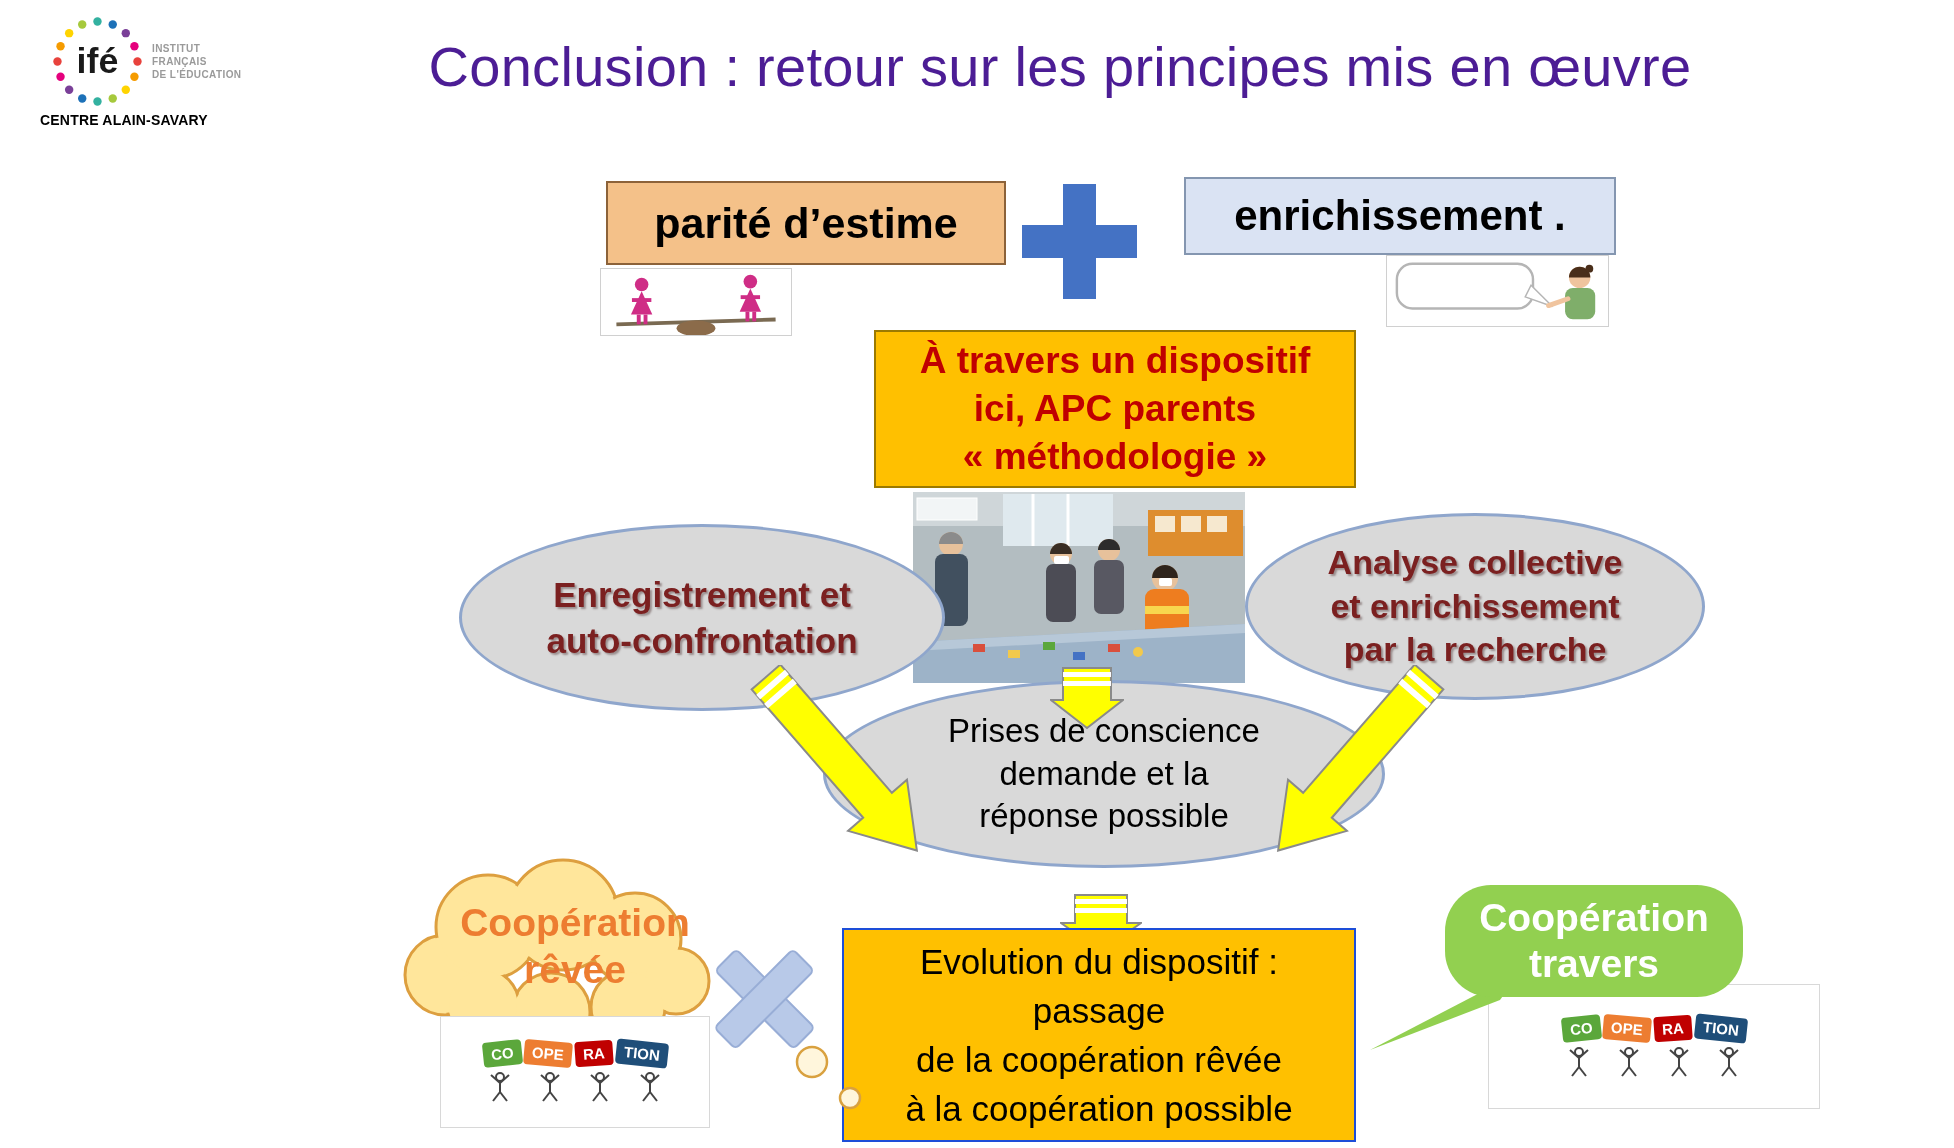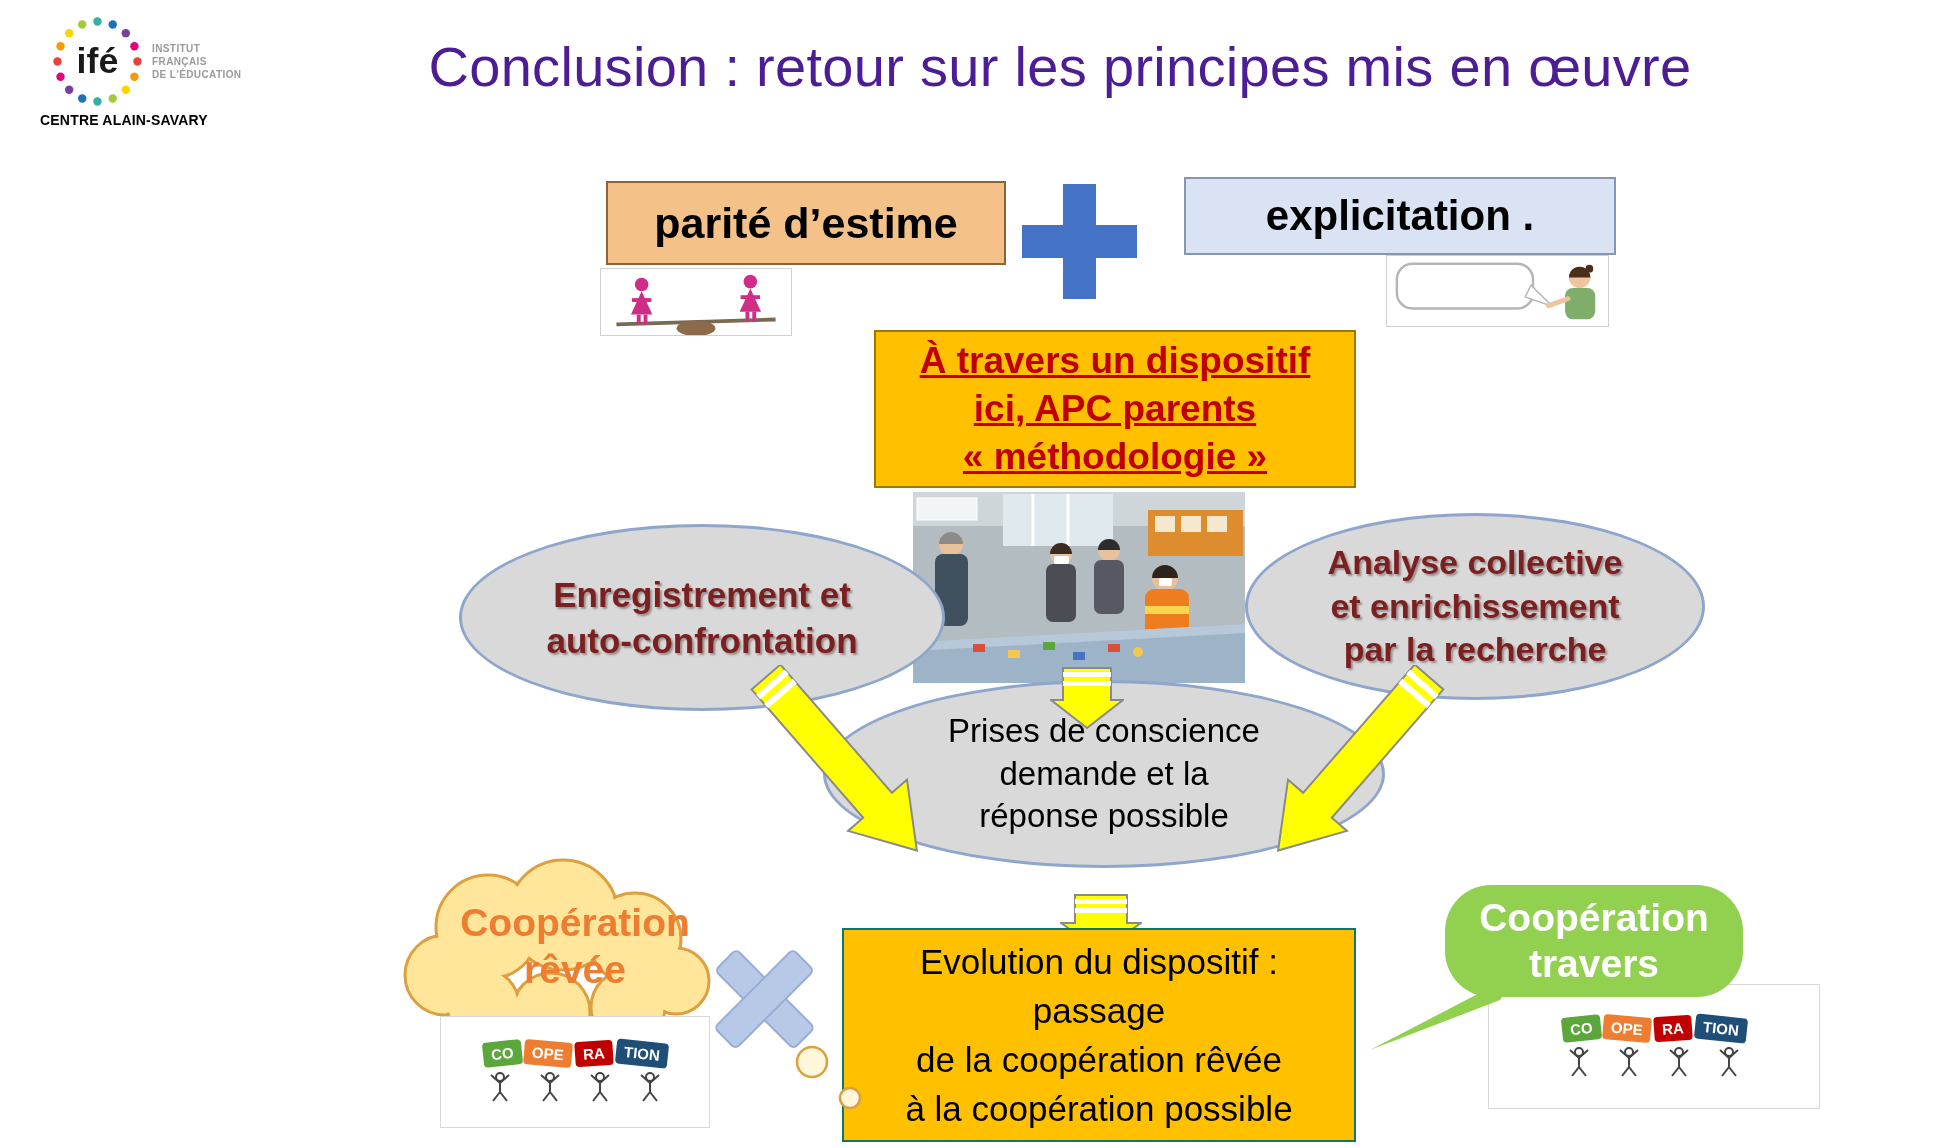--- a/index.html
+++ b/index.html
@@ -24,35 +24,35 @@
     color:#000; letter-spacing:0.2px; }
 
   
   .parity-box { left:600px; top:181px; width:400px; height:84px; background:#f4c189;
     border:2px solid #8c6239; font-size:43px; font-weight:700; color:#000; }
   .explicitation-box { left:1178px; top:177px; width:432px; height:78px; background:#dae3f3;
     border:2px solid #8496b0; font-size:42px; font-weight:600; color:#000; }
   .img-frame { background:#ffffff; border:1px solid #d0d0d0; }
 
   .dispositif-box { left:868px; top:330px; width:482px; height:158px; background:#ffc000;
-    border:2px solid #9c7a00; color:#c00000; font-weight:700; font-size:37px; line-height:1.3;text-decoration:underline; }
+    border:2px solid #9c7a00; color:#c00000; font-weight:700; font-size:37px; line-height:1.3; }
 
   .ellipse { background:#d9d9d9; border:3px solid #8fa6cc; border-radius:50%; }
   .ellipse-left  { left:453px;  top:524px; width:486px; height:187px; color:#7b2020; font-weight:700;
     font-size:35px; line-height:1.3; text-shadow:2px 2px 2px rgba(60,30,30,0.4); }
   .ellipse-right { left:1239px; top:513px; width:460px; height:187px; color:#7b2020; font-weight:700;
     font-size:34px; line-height:1.28; text-shadow:2px 2px 2px rgba(60,30,30,0.4); }
   .ellipse-center{ left:817px;  top:680px; width:562px; height:188px; color:#000; font-weight:400;
     font-size:33px; line-height:1.3; }
 
   .cloud-text { left:425px; top:900px; width:300px; text-align:center; font-size:39px;
     font-weight:700; color:#ed7d31; line-height:1.2; }
 
   .evolution-box { left:836px; top:928px; width:514px; height:214px; background:#ffc000;
-    border:2px solid #0f766e; color:#000; font-size:35px; line-height:1.4; font-weight:400; }
+    border:2px solid #1d4ed8; color:#000; font-size:35px; line-height:1.4; font-weight:400; }
 
   .bubble-green { left:1439px; top:885px; width:298px; height:112px; background:#92d050;
     border-radius:46px; color:#ffffff; font-weight:700; font-size:39px; line-height:1.18; }
 
   .coop-image { background:#ffffff; border:1px solid #d8d8d8; display:flex; flex-direction:column;
     align-items:center; justify-content:center; gap:3px; }
   .coop-left  { left:440px;  top:1016px; width:270px; height:112px; }
   .coop-right { left:1488px; top:984px;  width:332px; height:125px; }
   .chips { display:flex; gap:3px; align-items:center; }
   .chip { color:#fff; font-weight:700; font-size:15px; padding:4px 8px; border-radius:4px; }
@@ -100,21 +100,21 @@
 
   <div class="abs flexc parity-box">
     <span>parité d’estime</span>
   </div>
 
   <svg class="abs" style="left:1022px;top:184px;" width="115" height="115" viewBox="0 0 115 115">
     <path d="M41 0 h33 v41 h41 v33 h-41 v41 h-33 v-41 H0 v-33 h41 Z" fill="#4472c4"></path>
   </svg>
 
   <div class="abs flexc explicitation-box">
-    <span>explicitation .</span>
+    <span>enrichissement .</span>
   </div>
 
   <svg class="abs img-frame" style="left:600px;top:268px;" width="192" height="68" viewBox="0 0 192 68">
     <line x1="14" y1="57" x2="178" y2="52" stroke="#7a6a52" stroke-width="4"></line>
     <ellipse cx="96" cy="61" rx="20" ry="8" fill="#8b6b4a"></ellipse>
     <g fill="#cf2d86">
       <circle cx="40" cy="16" r="7"></circle>
       <path d="M40 23 L29 47 L51 47 Z"></path>
       <rect x="35" y="47" width="4" height="10"></rect>
         <rect x="42" y="47" width="4" height="10"></rect>

